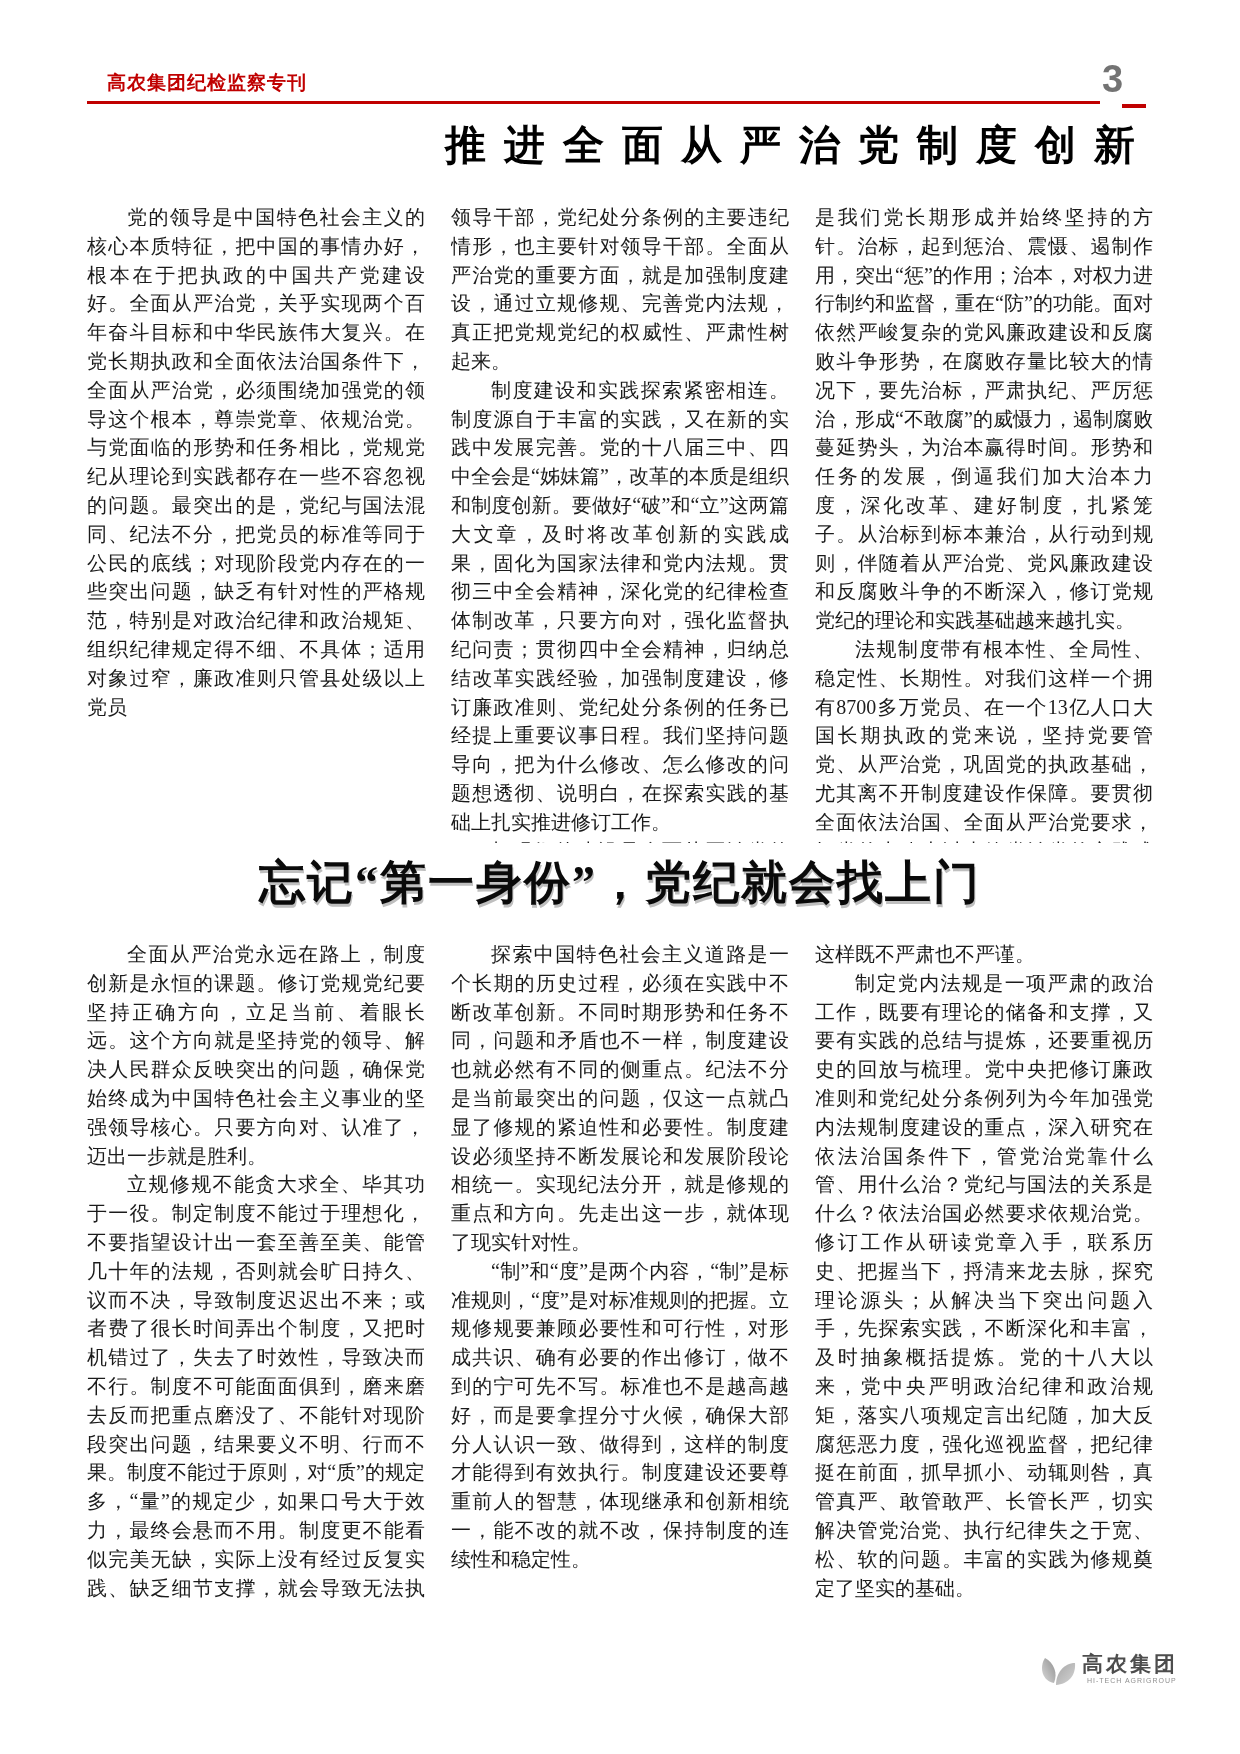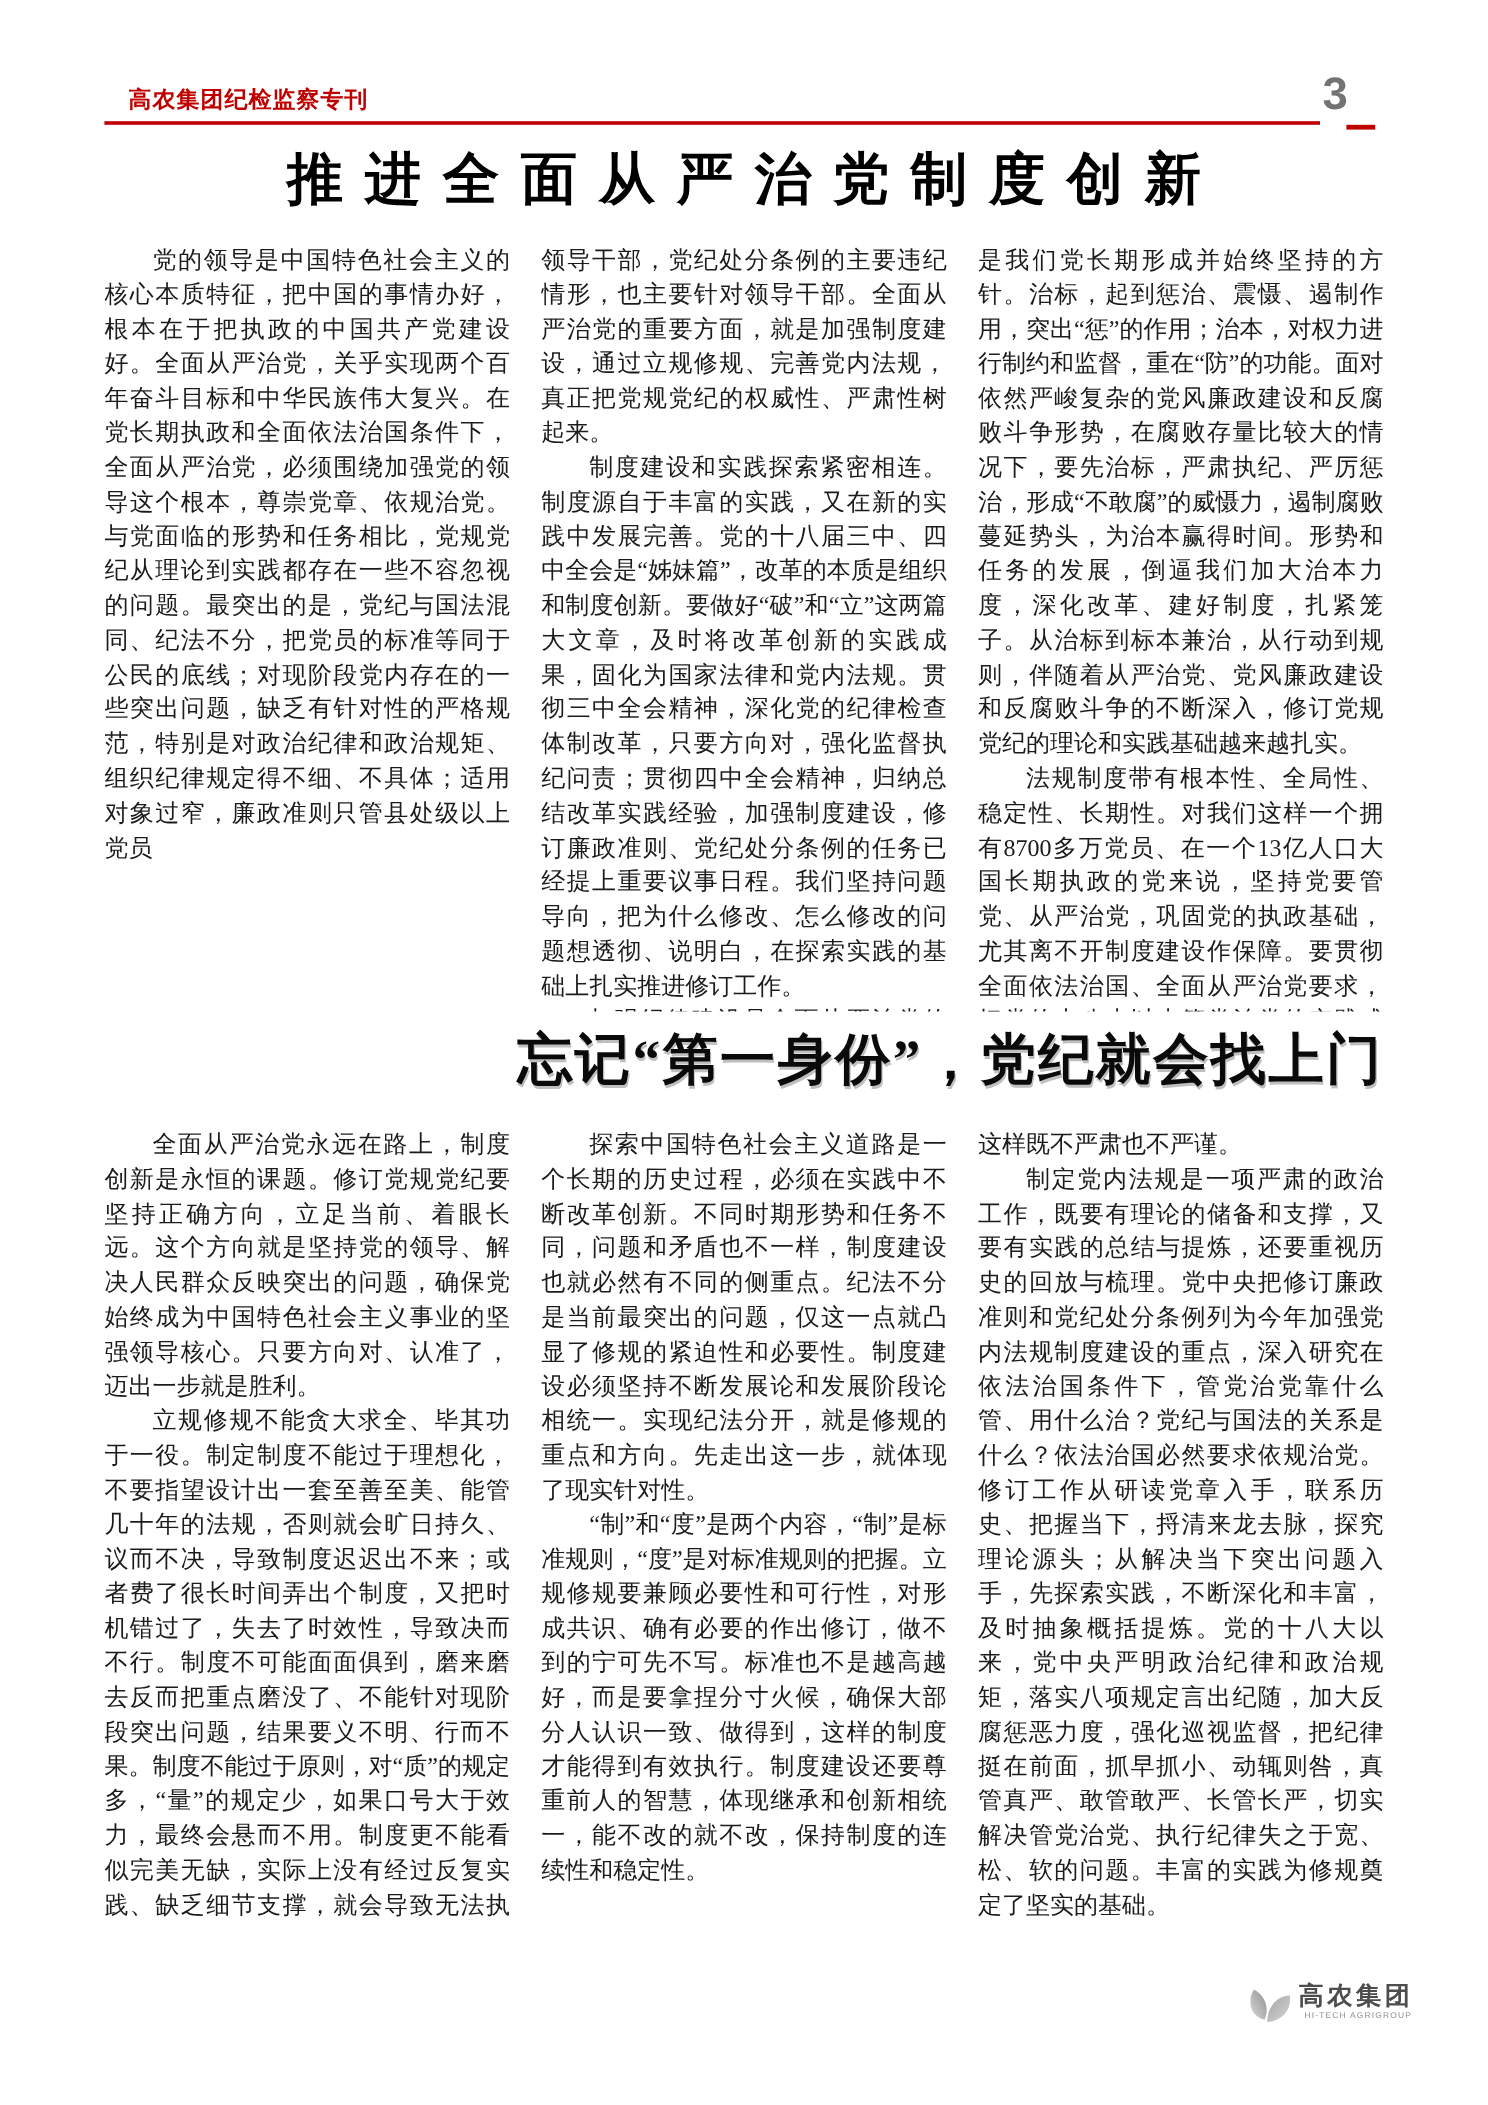--- a/index.html
+++ b/index.html
@@ -29,29 +29,29 @@
     font-weight:bold;font-size:38px;color:#737373;
     line-height:1;
   }
   .page-number-dash{
     position:absolute;left:1122px;top:104px;
     width:24px;height:4px;background:#c00000;
   }
   
   .headline1{
     position:absolute;left:87px;top:118px;width:1066px;
-    margin:0;text-align:center;
+    margin:0;text-align:right;
     font-family:"Liberation Sans","DejaVu Sans",sans-serif;
-    font-weight:900;font-size:47px;color:#000;
+    font-weight:900;font-size:41px;color:#000;
     letter-spacing:18px;text-indent:18px;
     white-space:nowrap;
   }
   .headline2{
     position:absolute;left:87px;top:852px;width:1066px;
-    margin:0;text-align:right;
+    margin:0;text-align:center;
     font-family:"Liberation Serif","DejaVu Serif",serif;
     font-weight:bold;font-size:46px;color:#0a0a0a;
     letter-spacing:2px;white-space:nowrap;
     text-shadow:1px 3px 0 #bfbfbf;
   }
   
   .cols{
     position:absolute;left:87px;width:1066px;
     display:flex;gap:26px;
   }

